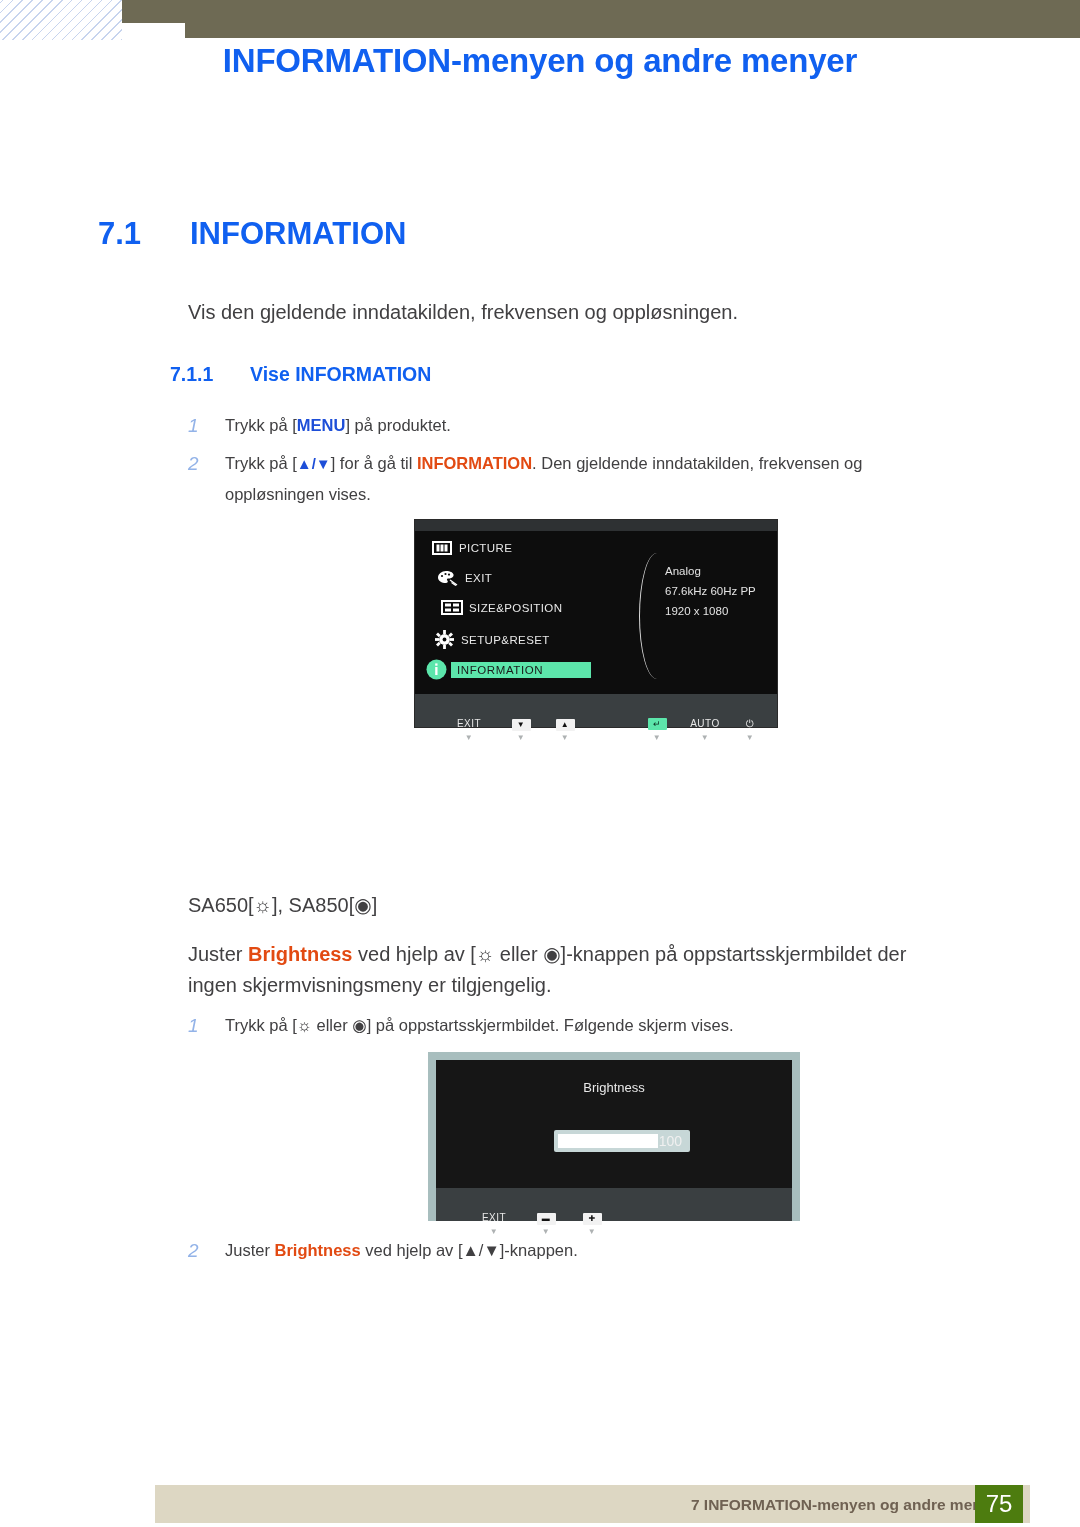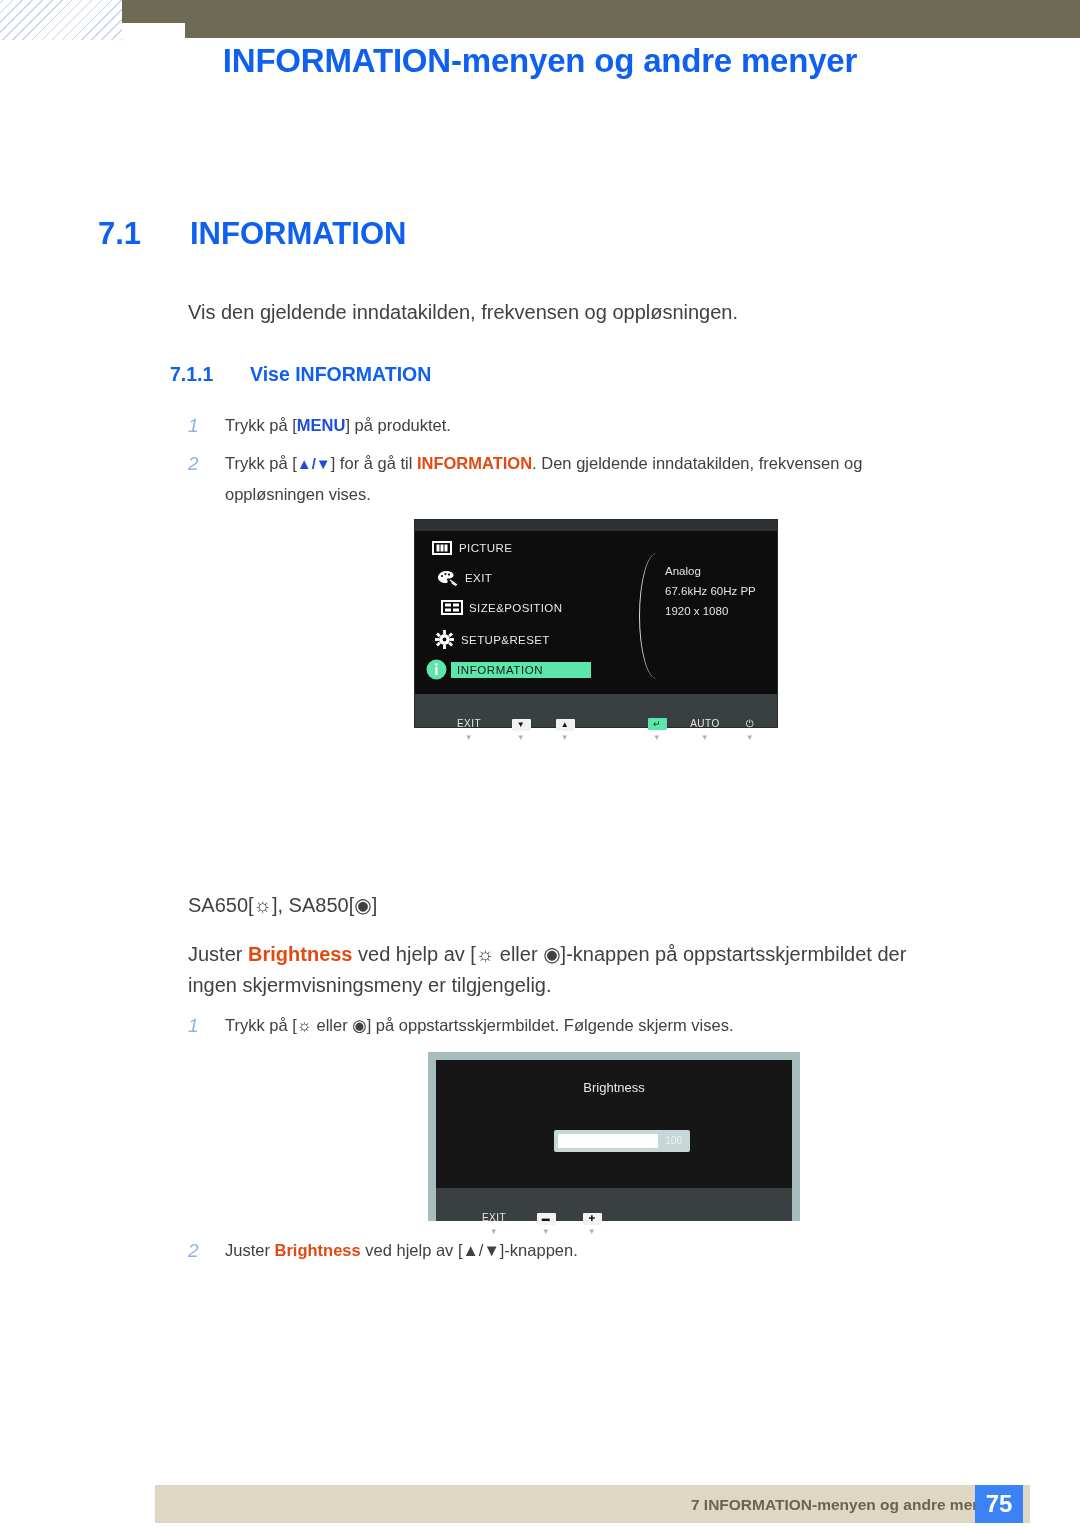--- a/index.html
+++ b/index.html
@@ -131,40 +131,40 @@
   .slider-wrap {
     position:absolute; left:118px; top:70px; width:136px; height:22px;
     background:#c7d7d7; border-radius:2px; padding:4px;
   }
   .slider-fill {
     position:absolute; left:4px; top:4px; width:100px; height:14px;
     background:#ffffff;
   }
   .slider-val {
     position:absolute; right:8px; top:4px; height:14px; line-height:14px;
-    color:#f0f0f0; font-size:10px;
+    color:#f0f0f0; font-size:14px;
   }
   .osd2-bar {
     position:absolute; left:0; bottom:0; width:100%; height:33px;
     background:#3a3f41;
   }
 
   
   .footer-bar {
     position:absolute; left:155px; top:1485px; width:875px; height:38px;
     background:#ddd7c3;
   }
   .footer-text {
     position:absolute; right:75px; top:1496px;
     color:#6f6152; font-size:15.5px; font-weight:bold;
   }
   .footer-page {
     position:absolute; left:975px; top:1485px; width:48px; height:38px;
-    background:#3b82f6; color:#ffffff;
-    font-size:24px; font-weight:bold;
+    background:#4d7c0f; color:#ffffff;
+    font-size:24px; font-weight:normal;
     display:flex; align-items:center; justify-content:center;
   }
 </style>
 </head>
 <body>
 
 <div class="page">
 
   <div class="hatch"></div>
   <div class="olive-bar"></div>

